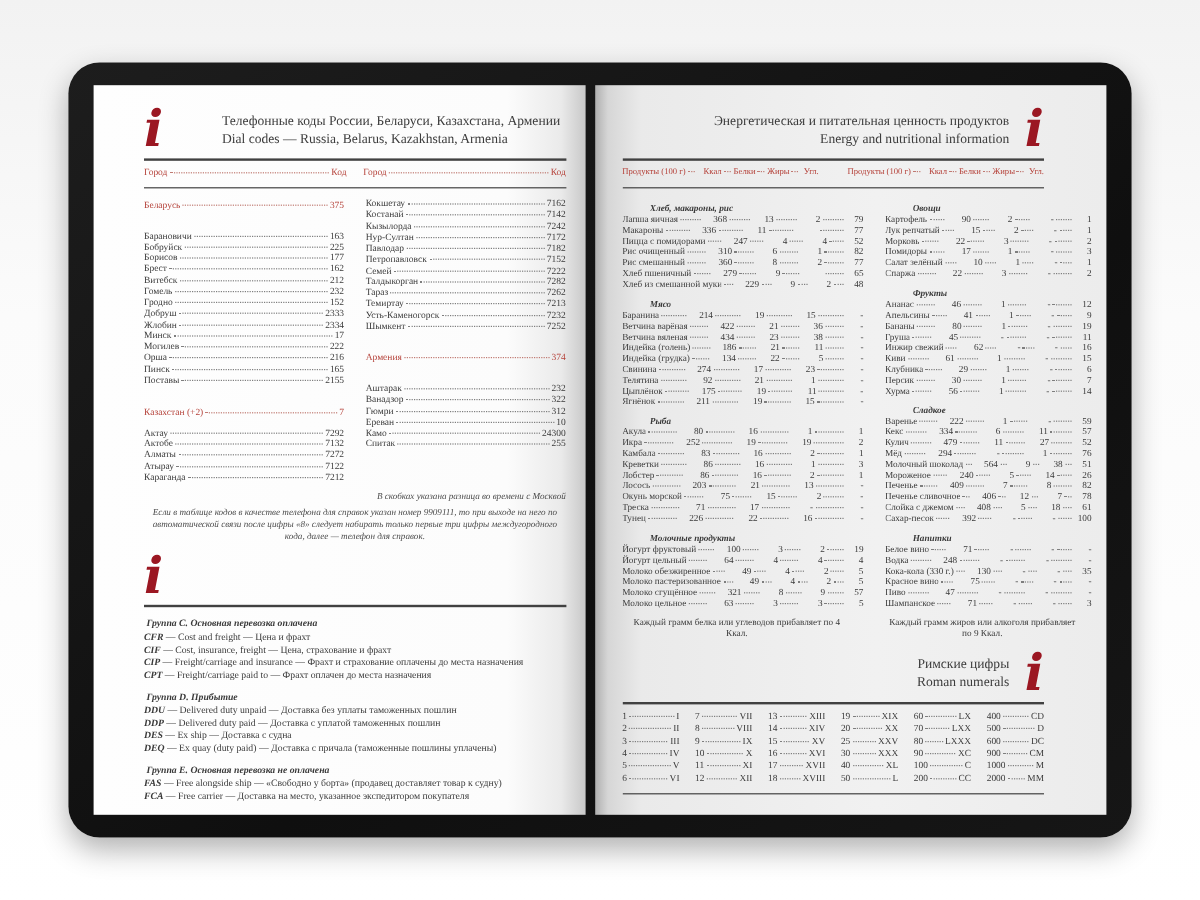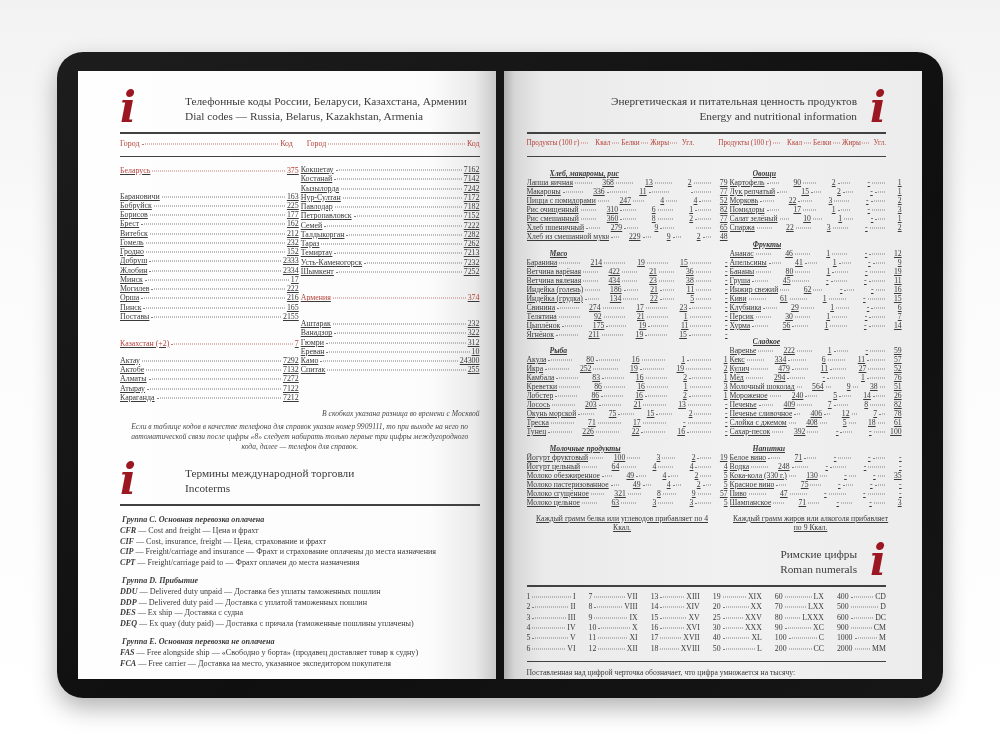--- a/index.html
+++ b/index.html
@@ -17,21 +17,21 @@
     box-shadow:0 10px 24px rgba(0,0,0,.30);
   }
   .pages{ position:absolute; left:21px; top:19px; right:21px; bottom:19px; display:flex; gap:8px; }
   .page{ flex:1; overflow:hidden; position:relative; }
   .page-left{
     background:linear-gradient(to right,#fefefe 0%,#fcfcfc 84%,#eaeaea 95%,#c8c8c8 100%);
     padding:20px 16px 0 42px;
   }
   .page-right{
     background:linear-gradient(to right,#b0b0b0 0%,#d6d6d6 2.5%,#eaeaea 9%,#f1f1f1 55%,#ececec 100%);
-    padding:20px 36px 0 23px;
+    padding:20px 52px 0 23px;
   }
 
   .sec-head{ display:flex; align-items:flex-start; }
   .sec-head.right{ justify-content:flex-end; }
   .info-i{
     font-family:"DejaVu Serif",serif; font-style:italic; font-weight:bold;
     font-size:42px; line-height:34px; color:#9b1722; flex:none;
   }
   .sec-head.left .info-i{ margin-right:13px; }
   .sec-head.right .info-i{ margin-left:13px; }
@@ -43,21 +43,21 @@
   .rule.thin{ border-top-width:1px; }
 
   
   .ld{ flex:1 1 auto; min-width:5px; border-bottom:1.1px dotted #7e7e7e; margin:0 2px; transform:translateY(-1.5px); }
   .red-ld{ border-color:#c07a72; }
 
   
   .city-hdr{ display:flex; gap:14px; margin:4px 0 3px; color:#b5423a; font-size:7.9px; line-height:11px; }
   .ch-half{ flex:1; display:flex; align-items:baseline; }
 
-  .cols{ display:flex; gap:2px; margin-top:8px;text-decoration:underline; }
+  .cols{ display:flex; gap:18px; margin-top:8px; }
   .col{ flex:1; }
   .prow{ display:flex; align-items:baseline; font-size:7.9px; line-height:9.25px; }
   .prow .nm{ flex:none; }
   .prow .cd{ flex:none; text-align:right; }
   .prow.h{ color:#b5423a; margin-top:1px; }
   .prow.h .ld{ border-color:#c07a72; }
   .prow.sp{ height:8.2px; }
   .prow.sp .ld{ border:none; }
 
   .fn{ font-size:7.6px; font-style:italic; line-height:9.8px; color:#4a4a4a; }
@@ -433,24 +433,20 @@
             </div>
         </div>
 
         <div class="fn right-al">В скобках указана разница во времени с Москвой</div>
         <div class="fn center-al">Если в таблице кодов в качестве телефона для справок указан номер 9909111, то при выходе на него по автоматической связи после цифры «8» следует набирать только первые три цифры междугородного кода, далее — телефон для справок.</div>
       </section>
 
       <section class="inc-sec">
         <div class="sec-head left">
           <span class="info-i">i</span>
-          <div class="titles">
-            <div class="title-line">Термины международной торговли</div>
-            <div class="title-line">Incoterms</div>
-          </div>
         </div>
         <div class="rule"></div>
 
         <div class="inc-lines">
 
             <div class="iline g">
               <span class="icode"></span><span class="itxt">Группа C. Основная перевозка оплачена</span>
             </div>
 
             <div class="iline term">
@@ -1702,21 +1698,17 @@
             </div>
 
             <div class="rcell">
               <span class="ra">2000</span>
               <span class="ld"></span>
               <span class="rr">MM</span>
             </div>
           </div>
         <div class="rule thin"></div>
 
-        <div class="roman-note">
-          <div>Поставленная над цифрой черточка обозначает, что цифра умножается на тысячу:</div>
-          <div>V̄ = 5000, D̄ = 500000, M̄ = 1000000</div>
-        </div>
       </section>
     </div>
 
   </div>
 </div>
 
 </body></html>

